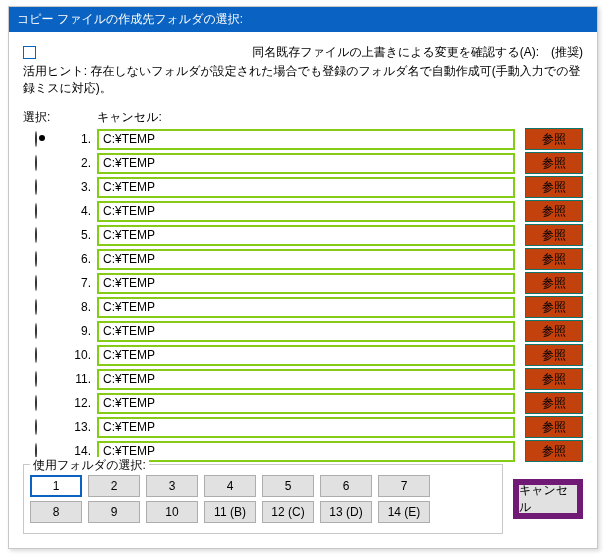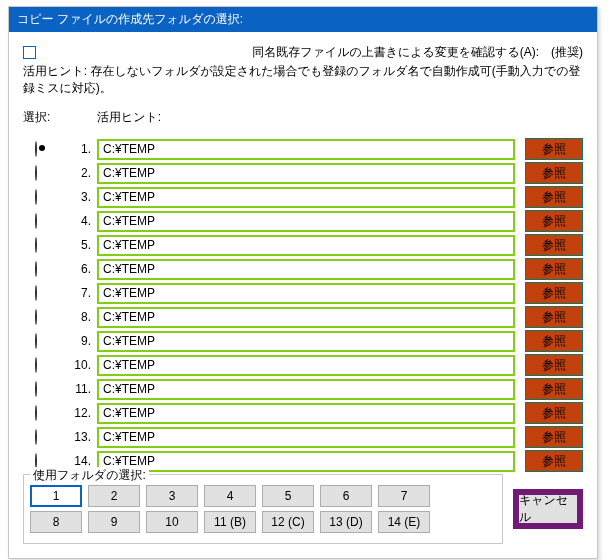--- a/index.html
+++ b/index.html
@@ -43,21 +43,21 @@
   .hint { margin-bottom: 12px; }
 
   .grid-row {
     display: flex;
     align-items: center;
     margin-bottom: 2px;
   }
   .hdr-row {
     display: flex;
     align-items: flex-end;
-    margin-bottom: 12px;
+    margin-bottom: 2px;
     justify-content: space-between;
   }
   .col-select { width: 44px; text-align: left; }
   .col-num    { width: 30px; text-align: right; padding-right: 6px; }
   .col-path   { flex: 1; }
   .col-btn    { width: 58px; margin-left: 10px; }
 
   .radio {
     width: 14px; height: 14px;
     border: 1px solid #333;
@@ -162,21 +162,21 @@
 
     <div class="chk-row">
       <span class="chk"></span>
       <span>同名既存ファイルの上書きによる変更を確認する(A):　(推奨)</span>
     </div>
     <div class="hint">活用ヒント: 存在しないフォルダが設定された場合でも登録のフォルダ名で自動作成可(手動入力での登録ミスに対応)。</div>
 
     <div class="hdr-row">
       <div class="col-select">選択:</div>
       <div class="col-num"></div>
-      <div class="col-path">活用ヒント:</div>
+      <div class="col-path">キャンセル:</div>
       <div class="col-btn"></div>
     </div>
 
     <div id="rows">
         <div class="grid-row">
           <div class="col-select"><span class="radio checked"></span></div>
           <div class="col-num">1.</div>
           <div class="col-path"><input class="path" value="C:¥TEMP" style=""></div>
           <div class="col-btn"><span class="btn browse">参照</span></div>
         </div>

